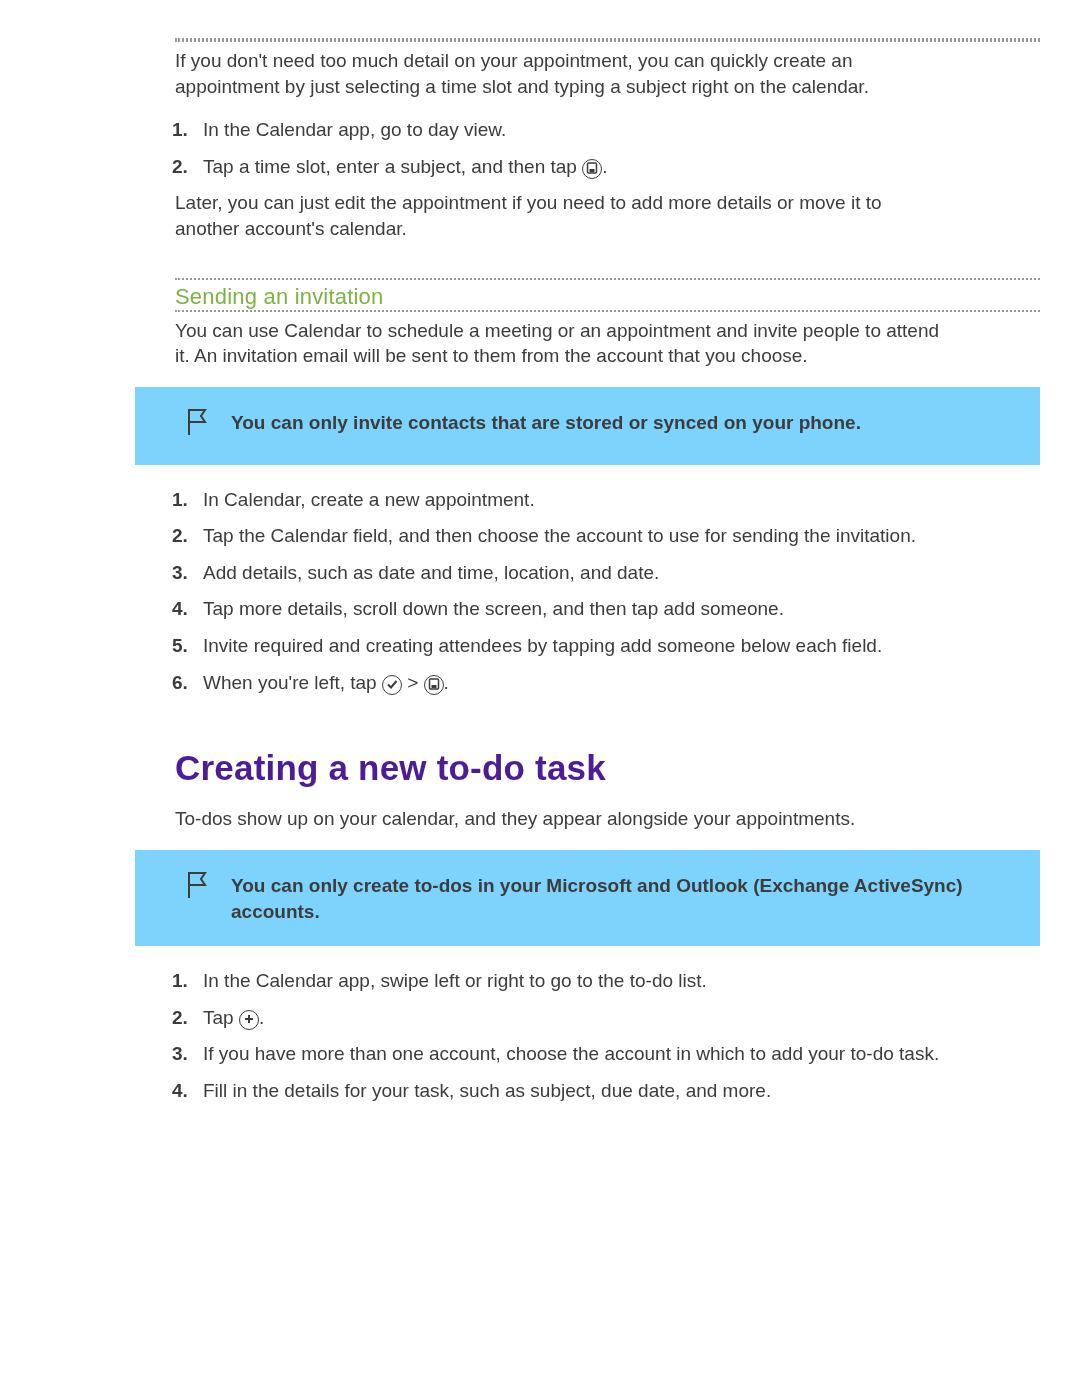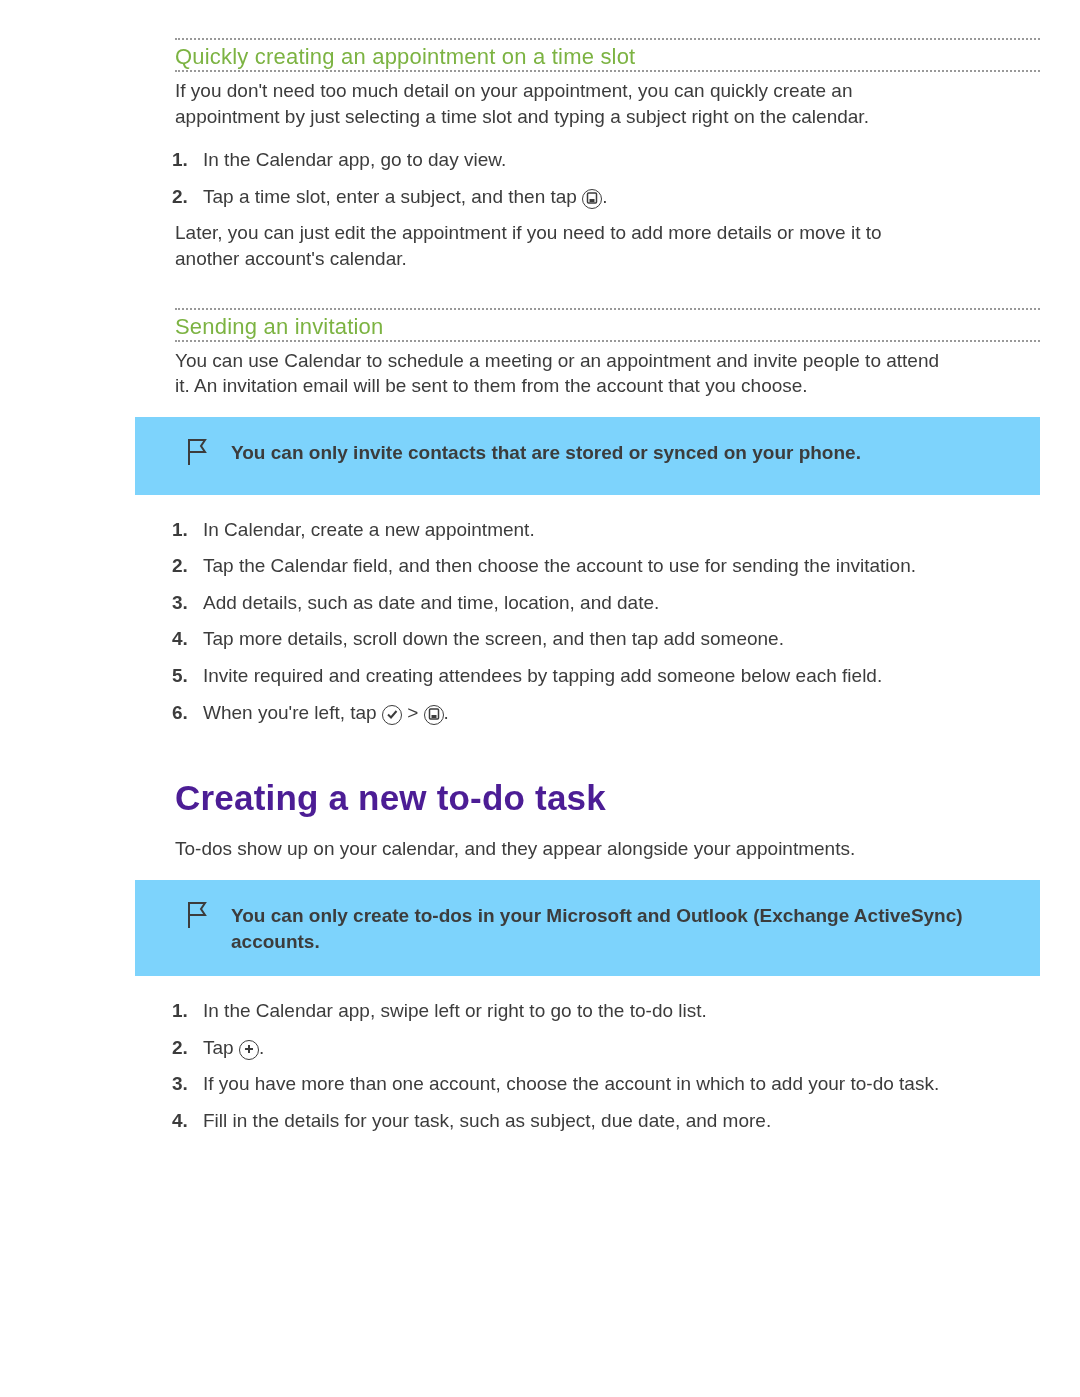--- a/index.html
+++ b/index.html
@@ -127,21 +127,20 @@
       height: 24px;
     }
   </style>
 </head>
 <body>
 
 <div class="page">
 
 
   <div class="dotted-line"></div>
-  <h2 class="section-heading">Quickly creating an appointment on a time slot</h2>
   <div class="dotted-line"></div>
 
   <p class="paragraph">If you don't need too much detail on your appointment, you can quickly create an appointment by just selecting a time slot and typing a subject right on the calendar.</p>
 
   <ol class="steps">
     <li>
       <span>In the Calendar app, go to </span><span class="bold">day</span><span> view.</span>
     </li>
     <li>
       <span>Tap a time slot, enter a subject, and then tap </span><span class="icon-circle"><svg width="16" height="16" viewBox="0 0 16 16" style="vertical-align:0px">

